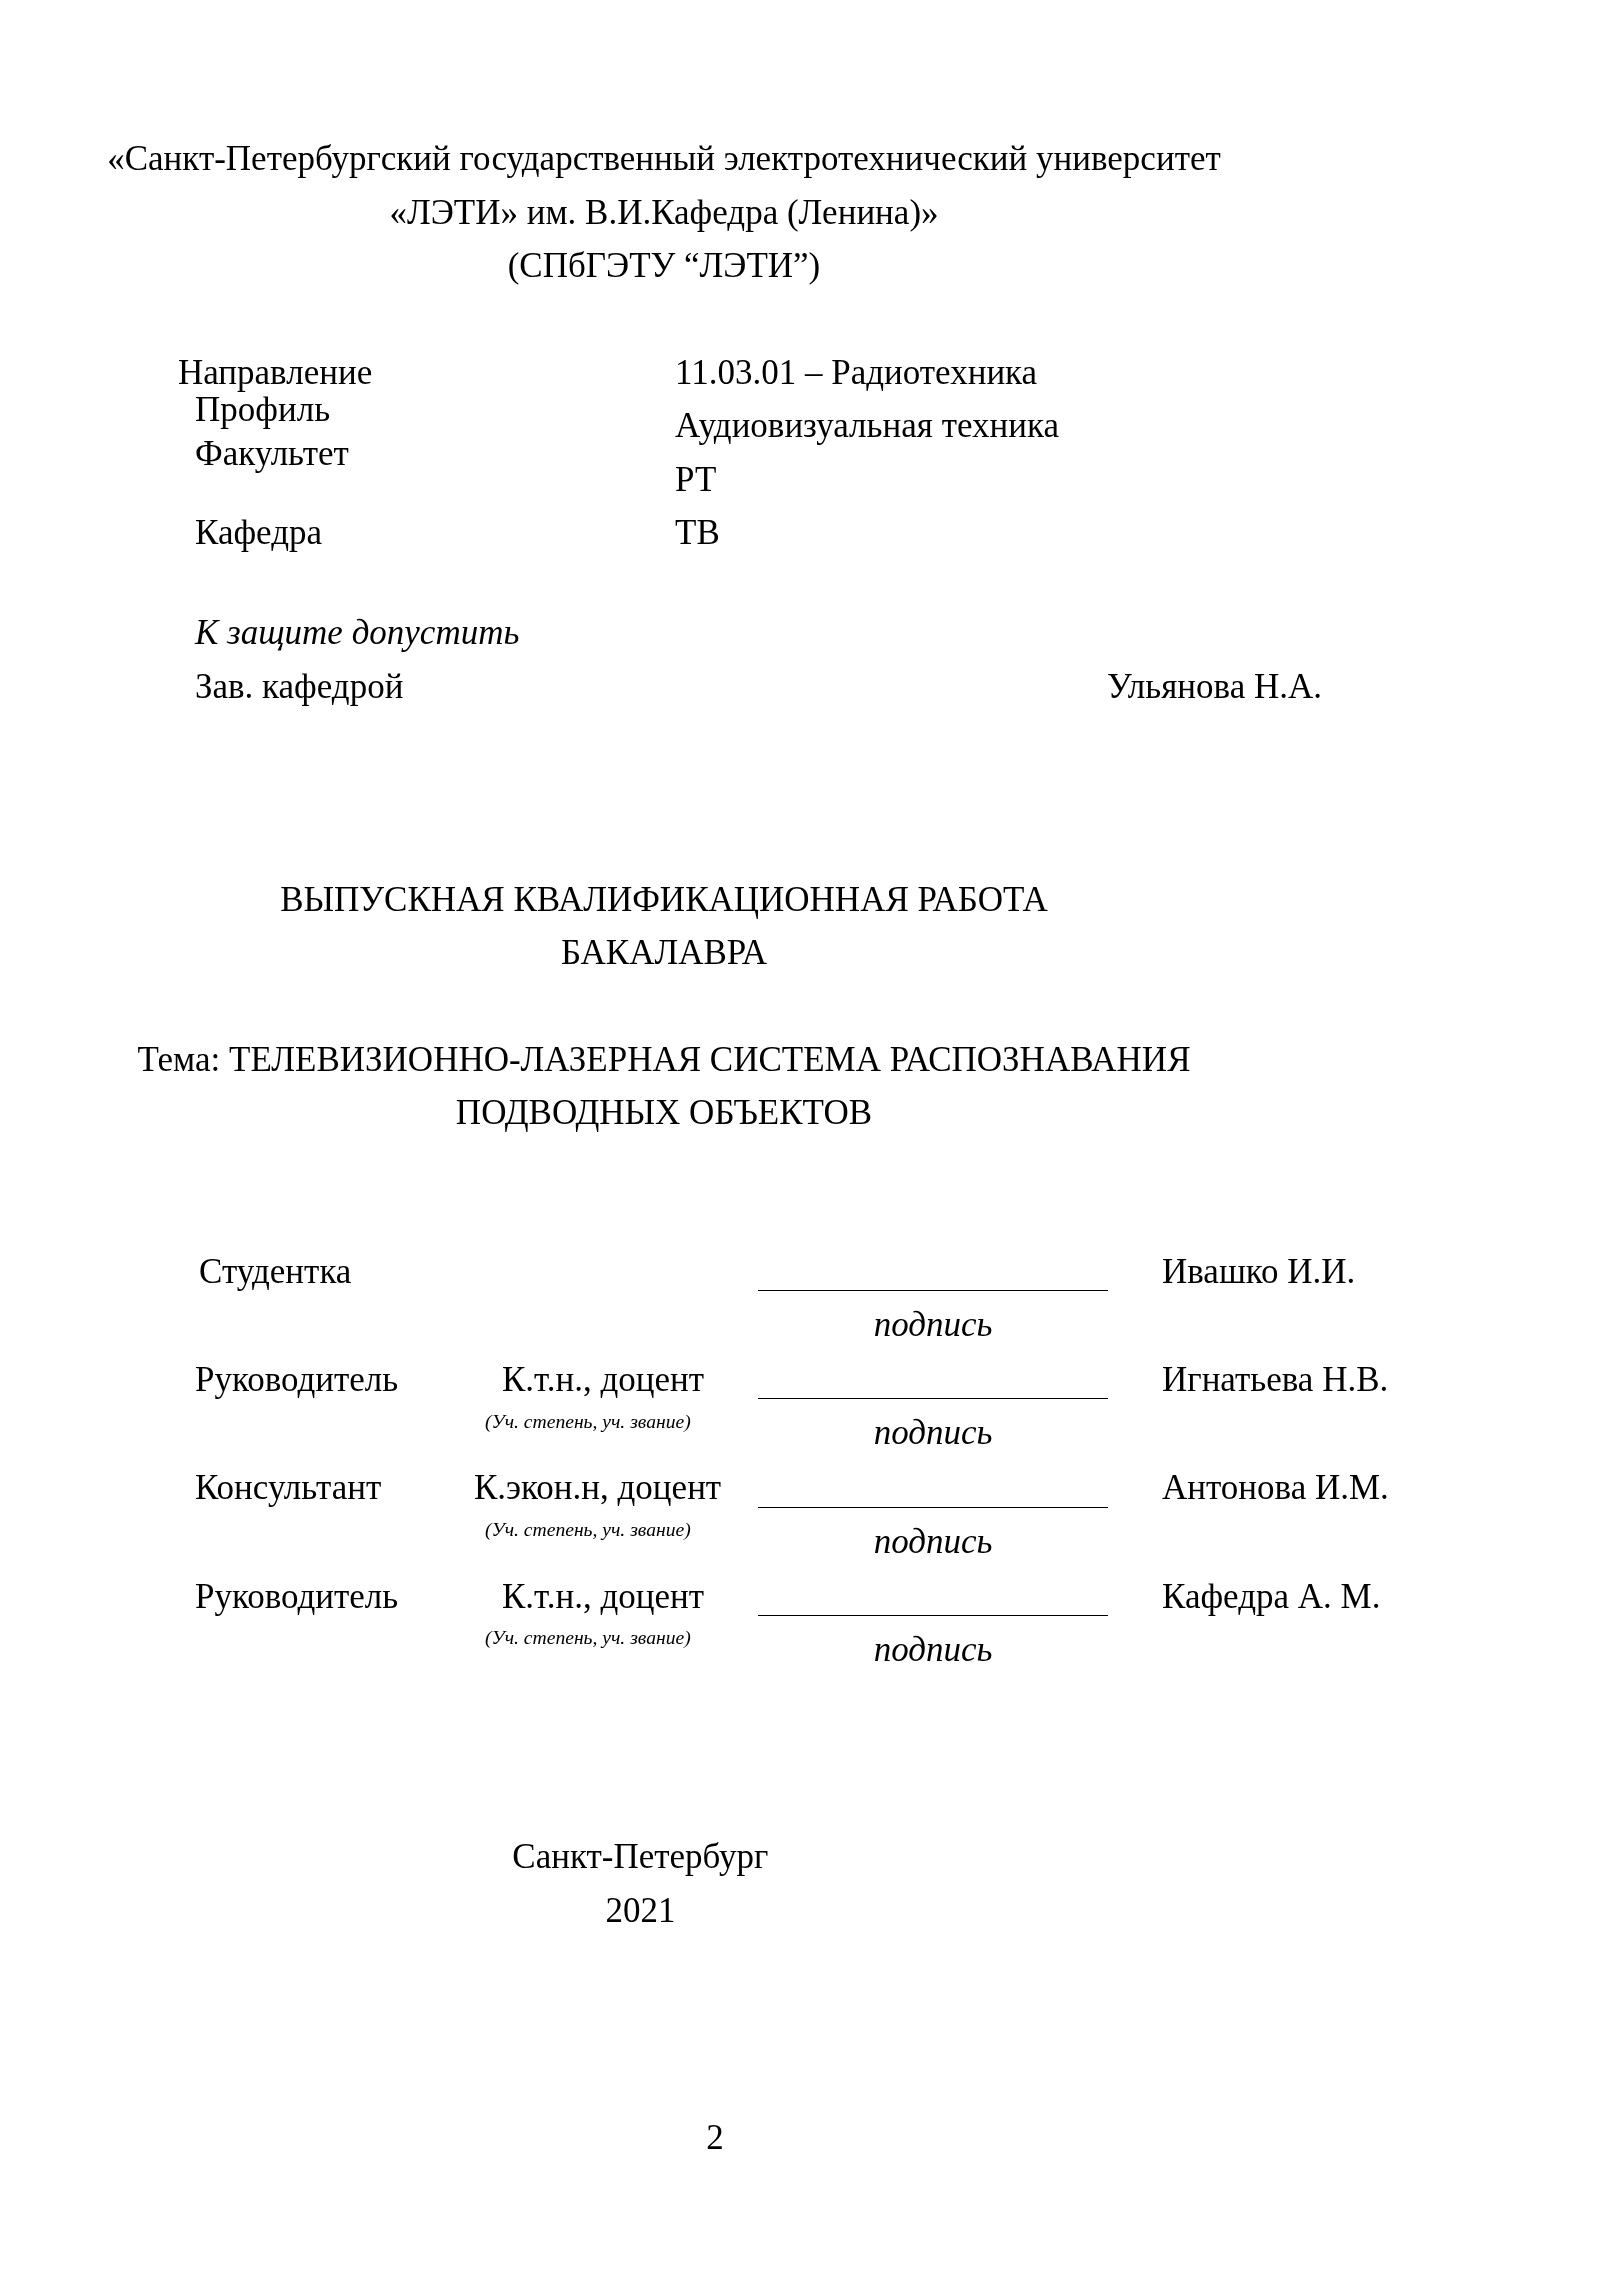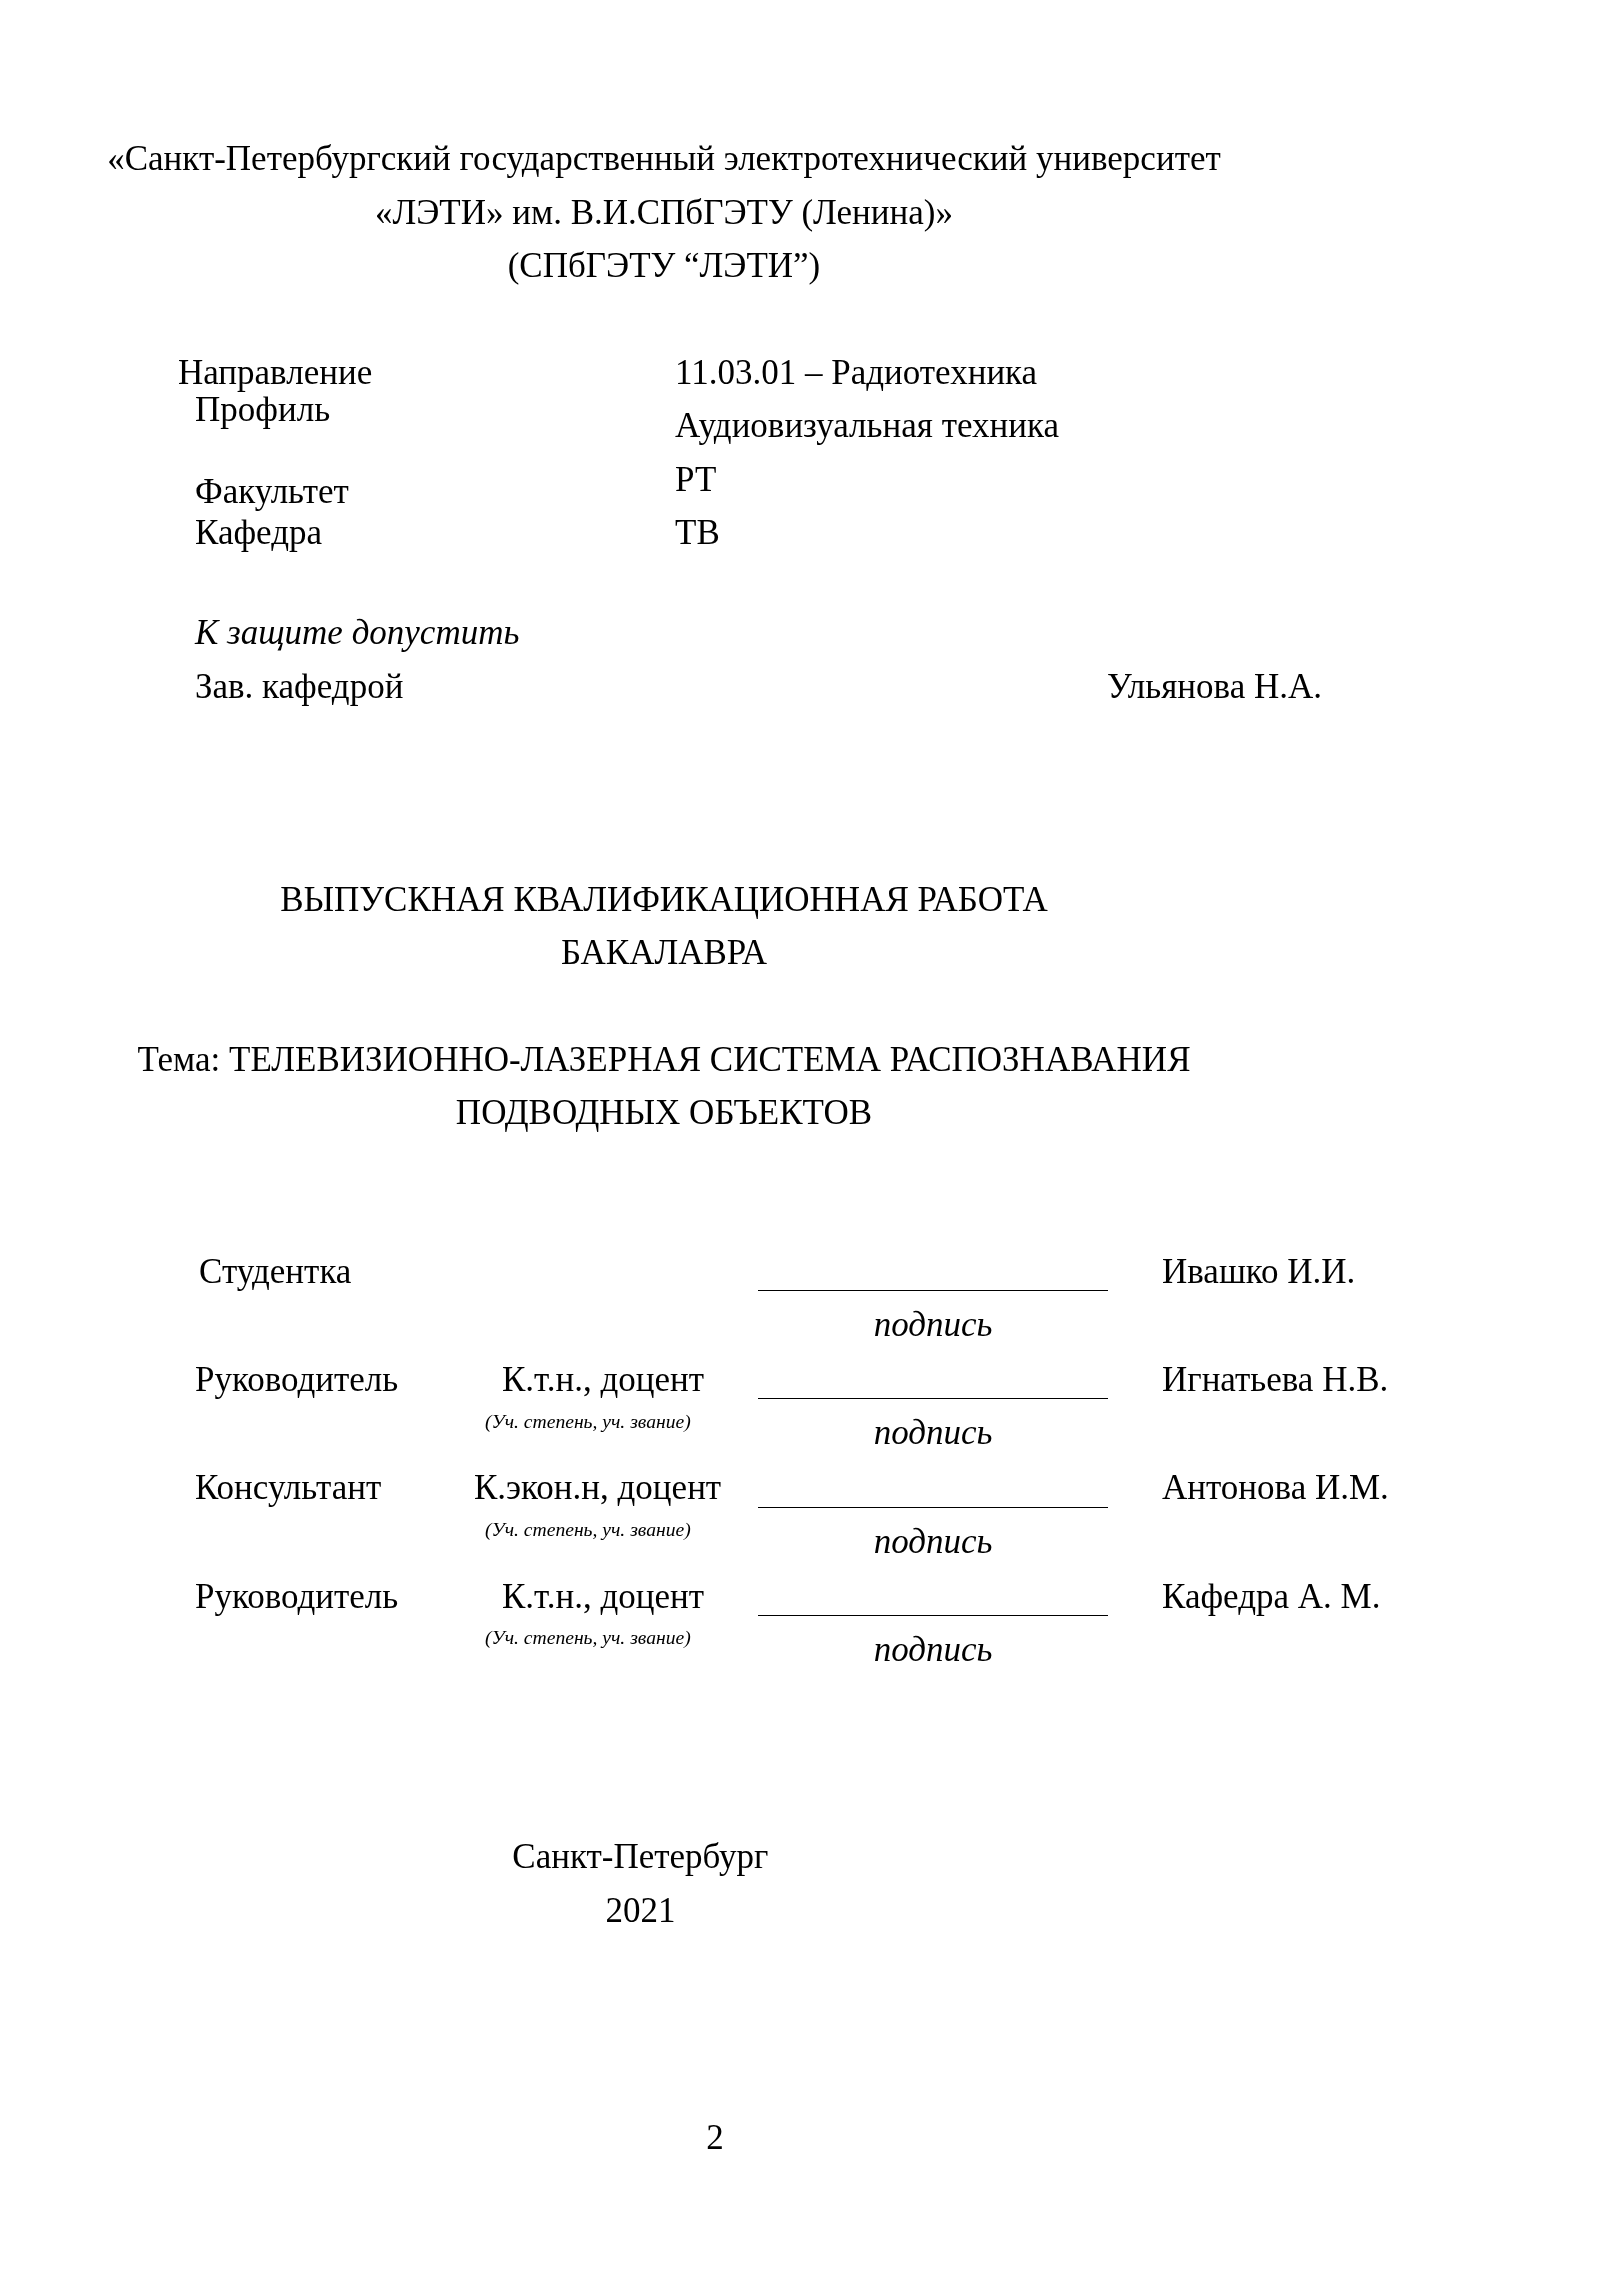--- a/index.html
+++ b/index.html
@@ -13,31 +13,31 @@
   .center { left: 0; width: 1328px; text-align: center; }
   .italic { font-style: italic; }
   .caption { font-size: 19.6px; font-style: italic; line-height: 1; }
   .sigline { position: absolute; height: 0; border-top: 1.6px solid #000; width: 350px; left: 758px; }
   .sigword { position: absolute; width: 350px; left: 758px; text-align: center; font-size: 35px; font-style: italic; line-height: 1; }
 </style>
 </head>
 <body>
 
 <div class="abs t45 center" style="top:141px;">«Санкт-Петербургский государственный электротехнический университет</div>
-<div class="abs t45 center" style="top:195px;">«ЛЭТИ» им. В.И.СПбГЭТУ (Ленина)»</div>
+<div class="abs t45 center" style="top:195px;">«ЛЭТИ» им. В.И.Кафедра (Ленина)»</div>
 <div class="abs t45 center" style="top:248px;">(СПбГЭТУ “ЛЭТИ”)</div>
 
 <div>
   <div class="abs t45" style="left:178px; top:355px;">Направление</div>
   <div class="abs t45" style="left:675px; top:355px;">11.03.01 – Радиотехника</div>
 
   <div class="abs t45" style="left:195px; top:392px;">Профиль</div>
   <div class="abs t45" style="left:675px; top:408px;">Аудиовизуальная техника</div>
 
-  <div class="abs t45" style="left:195px; top:474px;">Факультет</div>
+  <div class="abs t45" style="left:195px; top:436px;">Факультет</div>
   <div class="abs t45" style="left:675px; top:462px;">РТ</div>
 
   <div class="abs t45" style="left:195px; top:515px;">Кафедра</div>
   <div class="abs t45" style="left:675px; top:515px;">ТВ</div>
 </div>
 
 <div class="abs t45 italic" style="left:195px; top:615px;">К защите допустить</div>
 <div class="abs t45" style="left:195px; top:669px;">Зав. кафедрой</div>
 <div class="abs t45" style="left:1107px; top:669px;">Ульянова Н.А.</div>
 

